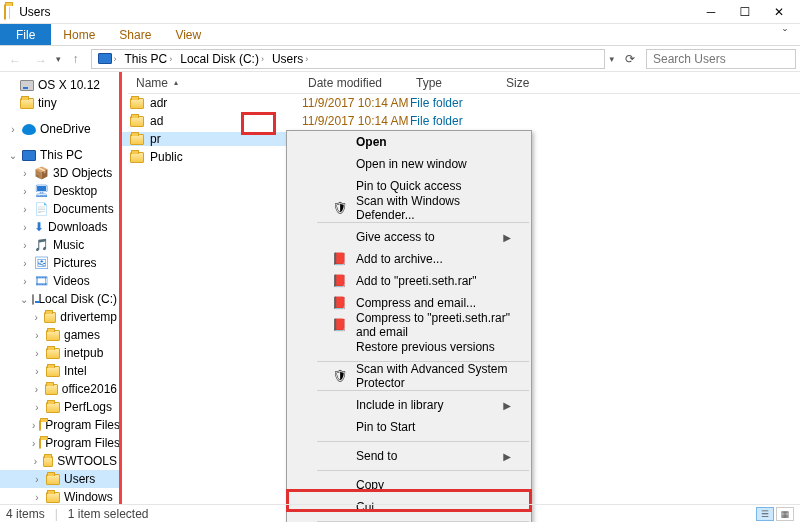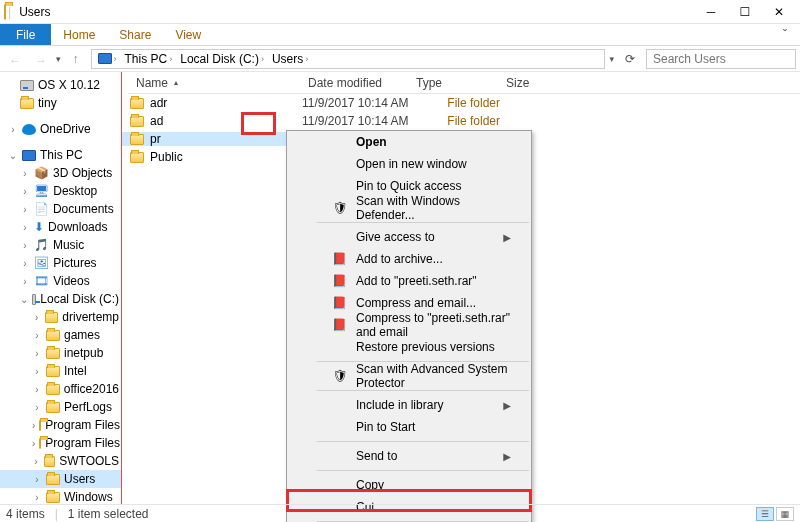--- a/index.html
+++ b/index.html
@@ -23,40 +23,40 @@
 .nav-btn { width: 22px; height: 22px; border-radius: 3px; display: flex; align-items: center; justify-content: center; color: #888; }
 .nav-btn.disabled { color: #ccc; }
 .breadcrumb { flex: 1; height: 20px; border: 1px solid #ccc; display: flex; align-items: center; padding: 0 2px; background: #fff; }
 .bc-item { display: flex; align-items: center; gap: 2px; padding: 0 4px; }
 .bc-sep { color: #777; font-size: 9px; }
 .search { width: 150px; height: 20px; border: 1px solid #ccc; padding: 0 6px; color: #888; background: #fff; }
 .refresh { width: 24px; height: 20px; display: flex; align-items: center; justify-content: center; color: #555; }
 
 
 .main { display: flex; height: 432px; }
-.tree { width: 122px; overflow: hidden; border-right: 1px solid #ef4444; padding-top: 4px; }
+.tree { width: 122px; overflow: hidden; border-right: 3px solid #ef4444; padding-top: 4px; }
 .tree-item { display: flex; align-items: center; gap: 4px; padding: 1px 2px 1px 4px; height: 18px; white-space: nowrap; }
 .tree-item.lv0 { padding-left: 8px; }
 .tree-item.lv1 { padding-left: 20px; }
 .tree-item.lv2 { padding-left: 32px; }
 .tree-item.sel { background: #cce8ff; }
 .chev { width: 10px; color: #777; font-size: 10px; text-align: center; }
 
 .content { flex: 1; position: relative; }
 .cols { display: flex; height: 22px; align-items: center; border-bottom: 1px solid #e5e5e5; color: #444; margin-left: 6px; }
 .col-name { width: 180px; padding-left: 8px; display:flex; align-items:center; gap:6px;}
 .col-date { width: 108px; }
 .col-type { width: 90px; }
 .col-size { width: 60px; }
 
 .rows { }
 .row { display: flex; height: 18px; align-items: center; }
 .row .c-name { width: 180px; padding-left: 8px; display: flex; align-items: center; gap: 6px; }
-.row .c-date { width: 108px; color: #404040; }
-.row .c-type { width: 90px; color: #a16207; text-align: right; }
+.row .c-date { width: 108px; color: #a16207; }
+.row .c-type { width: 90px; color: #0369a1; }
 .row .c-size { width: 60px; color: #555; }
 .row.sel-strip .c-type { background: #cce8ff; }
 .row.sel-strip .c-size { background: #cce8ff; }
 .row.sel-highlight .c-name { background: #cce8ff; }
 
 .folder-icon { width: 14px; height: 11px; background: linear-gradient(#ffe9a6,#f7ca4d); border: 1px solid #d9a422; border-radius: 1px; position: relative; }
 .folder-icon:before { content: ""; position: absolute; top: -3px; left: 0; width: 6px; height: 3px; background: #f7ca4d; border: 1px solid #d9a422; border-bottom: none; border-radius: 1px 1px 0 0; }
 .drive-icon { width: 14px; height: 11px; background: #d0d0d0; border: 1px solid #888; border-radius: 1px; position:relative;}
 .drive-icon:after{content:"";position:absolute;left:2px;bottom:1px;width:5px;height:2px;background:#2a7ad4;}
 .pc-icon { width: 14px; height: 11px; background: #2a7ad4; border: 1px solid #18509c; border-radius: 1px; }

